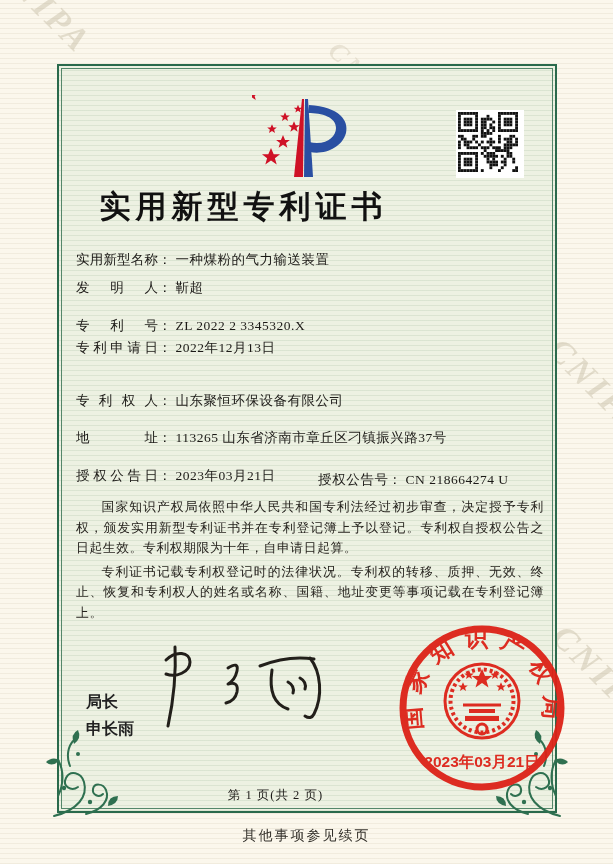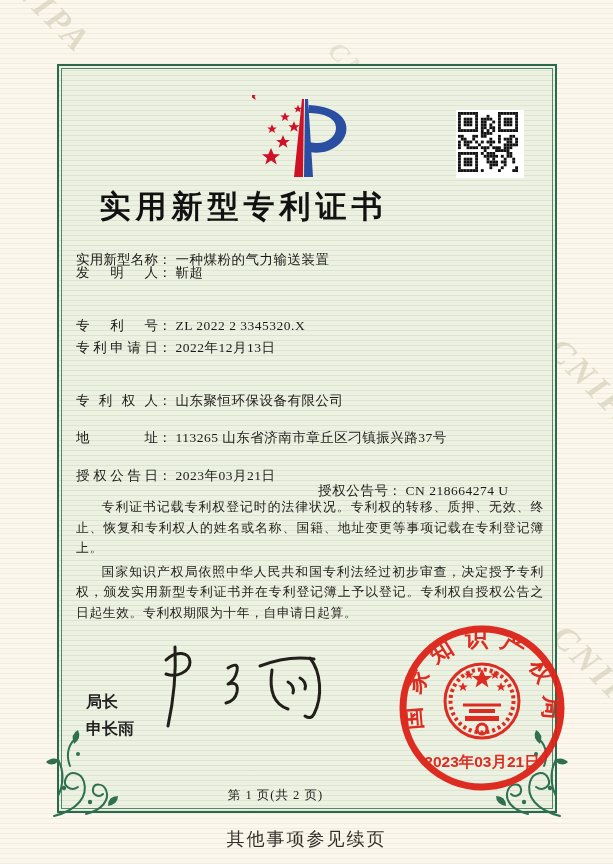--- a/index.html
+++ b/index.html
@@ -55,44 +55,44 @@
     font-size:31px;font-weight:bold;letter-spacing:5px;color:#111;
   }
   .fields{position:absolute;left:76px;top:241px;width:470px;font-size:13.5px;}
   .frow{position:absolute;left:0;white-space:nowrap;}
   .flabel{
     display:inline-block;width:82px;text-align:justify;text-align-last:justify;
     vertical-align:top;
   }
   .colon{display:inline-block;margin:0 4px 0 0;}
   .fvalue{letter-spacing:.5px;}
-  .frow.r1{top:10px;} .frow.r2{top:23px;} .frow.r3{top:76px;} .frow.r4{top:98px;}
+  .frow.r1{top:10px;} .frow.r2{top:38px;} .frow.r3{top:76px;} .frow.r4{top:98px;}
   .frow.r5{top:151px;} .frow.r6{top:188px;} .frow.r7{top:226px;}
-  .pair2{position:absolute;left:242px;top:15px;white-space:nowrap;}
+  .pair2{position:absolute;left:242px;top:4px;white-space:nowrap;}
   .pair2 .flabel{width:70px;}
   .paras{
     position:absolute;left:76px;top:497px;width:468px;
     font-size:12.8px;line-height:20.5px;letter-spacing:.6px;color:#26231e;
     text-align:justify;
   }
   .paras p{margin:0 0 3px 0;text-indent:2em;}
   .sig-block{
     position:absolute;left:86px;top:688px;
     font-family:"Liberation Sans","DejaVu Sans",sans-serif;
     font-size:16px;font-weight:600;line-height:27px;color:#222;
   }
   .sig-svg{position:absolute;left:142px;top:642px;width:200px;height:92px;}
   .seal{position:absolute;left:395px;top:621px;width:174px;height:174px;opacity:.95;mix-blend-mode:multiply;}
   .footer-page{
     position:absolute;left:0;top:787px;width:551px;text-align:center;
     font-size:12.5px;letter-spacing:1px;
   }
   .cont-note{
     position:absolute;left:0;top:827px;width:613px;text-align:center;
-    font-size:18px;letter-spacing:2px;color:#33302a;
+    font-size:14px;letter-spacing:2px;color:#33302a;
   }
 </style>
 </head>
 <body>
 
 <div class="sheet-waves"></div>
 
 <div class="wm wm1">CNIPA</div>
 <div class="wm wm2">CNIPA</div>
 <div class="wm wm3">CNIPA</div>
@@ -399,22 +399,22 @@
     </div>
     <div class="frow r7">
       <span class="flabel">授权公告日</span><span class="colon">：</span><span class="fvalue">2023年03月21日</span>
       <span class="pair2">
         <span class="flabel">授权公告号</span><span class="colon">：</span><span class="fvalue">CN 218664274 U</span>
       </span>
     </div>
   </div>
 
   <div class="paras">
+    <p>国家知识产权局依照中华人民共和国专利法经过初步审查，决定授予专利权，颁发实用新型专利证书并在专利登记簿上予以登记。专利权自授权公告之日起生效。专利权期限为十年，自申请日起算。</p>
     <p>专利证书记载专利权登记时的法律状况。专利权的转移、质押、无效、终止、恢复和专利权人的姓名或名称、国籍、地址变更等事项记载在专利登记簿上。</p>
-    <p>国家知识产权局依照中华人民共和国专利法经过初步审查，决定授予专利权，颁发实用新型专利证书并在专利登记簿上予以登记。专利权自授权公告之日起生效。专利权期限为十年，自申请日起算。</p>
   </div>
 
   <div class="sig-block">
     <div>局长</div>
     <div>申长雨</div>
   </div>
 
   <svg class="sig-svg" viewBox="0 0 200 92">
     <g fill="none" stroke="#221f1a" stroke-width="3" stroke-linecap="round" stroke-linejoin="round">
       <path d="M24,18 C34,8 48,10 48,20 C48,30 34,36 24,32"></path>

